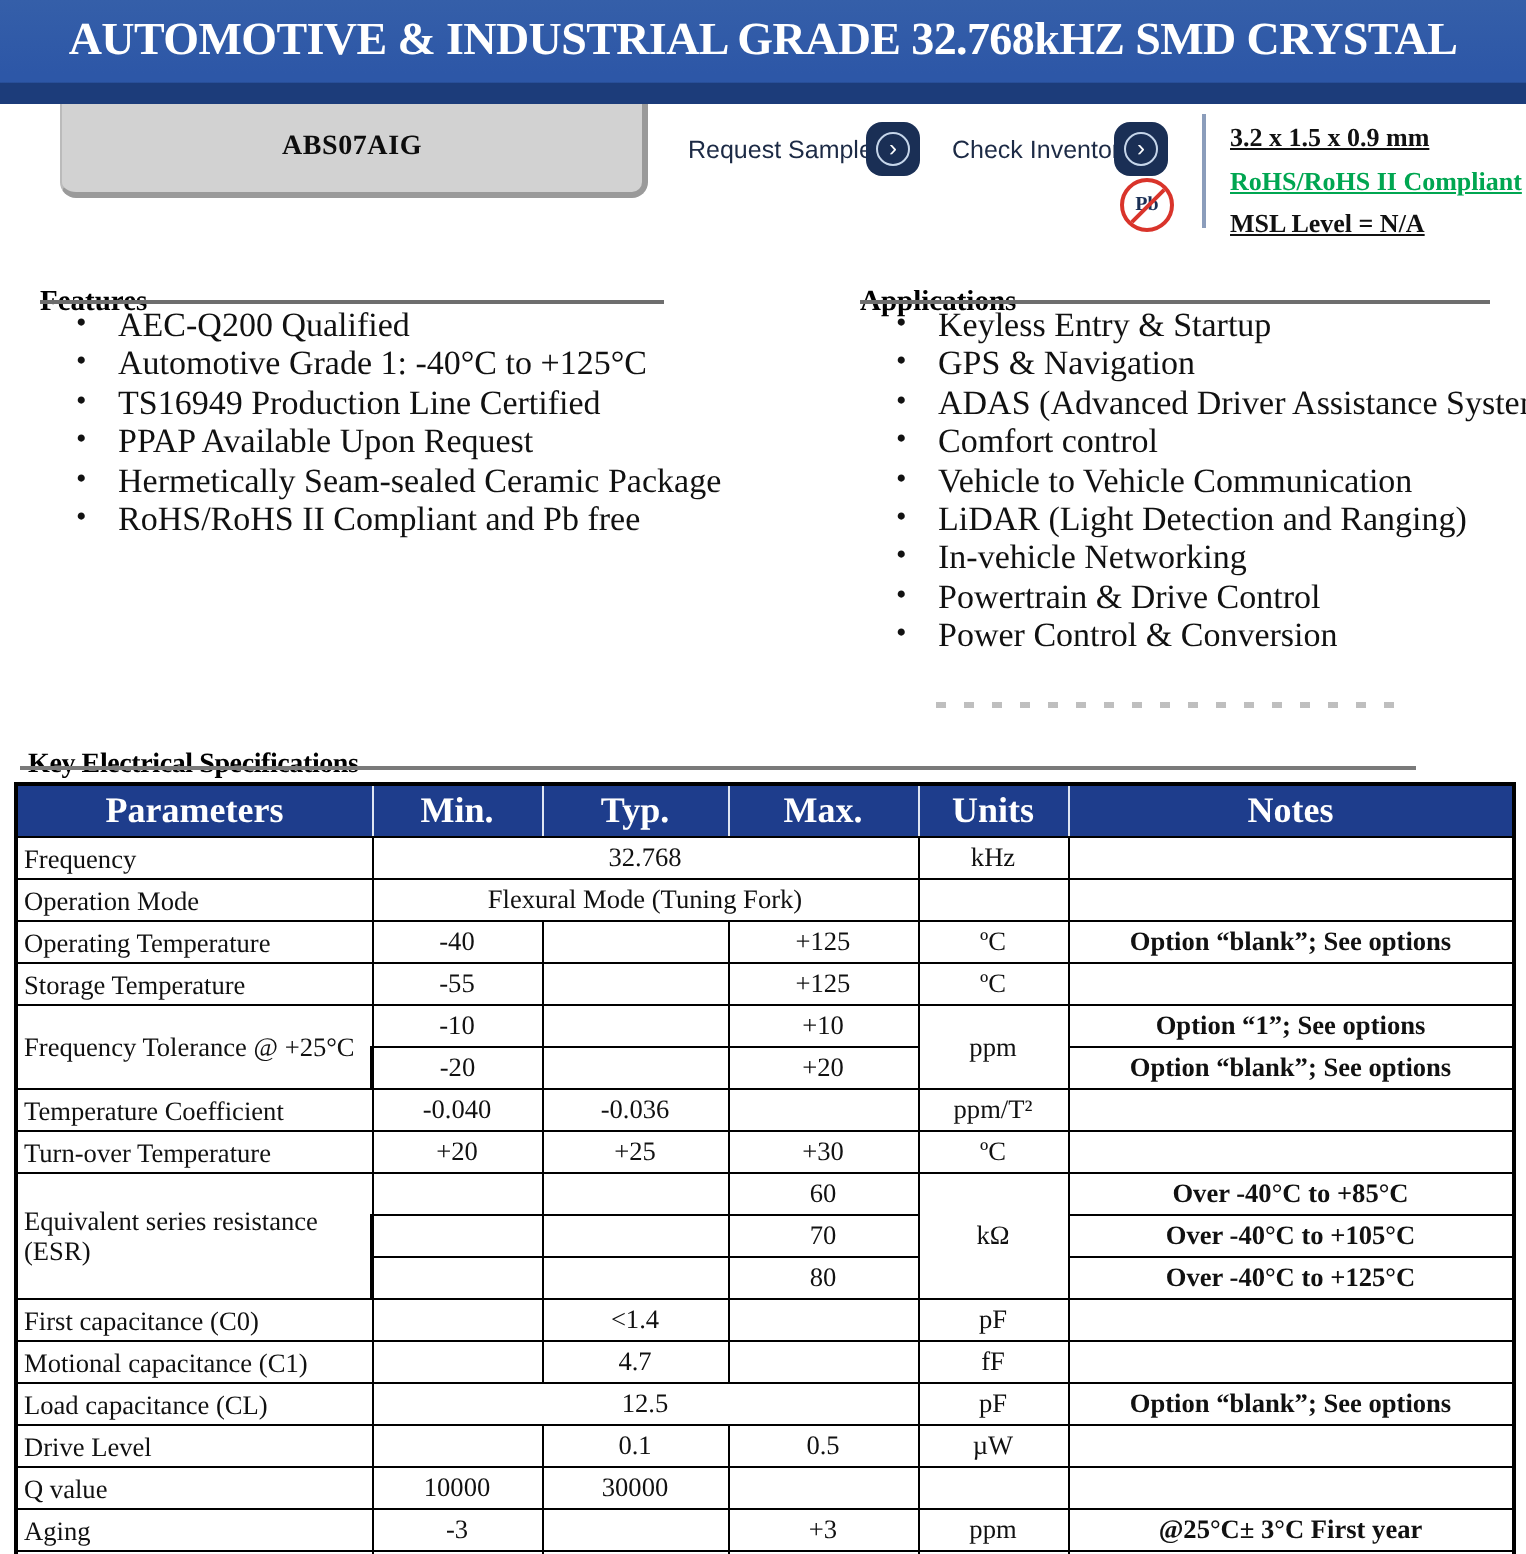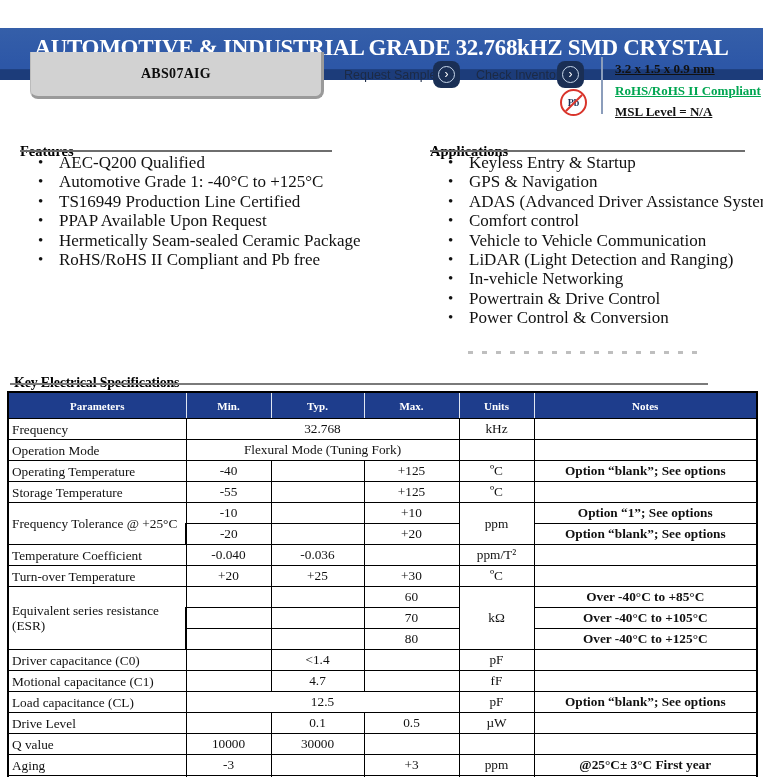--- a/index.html
+++ b/index.html
@@ -2,21 +2,21 @@
 <html><head>
 <meta charset="utf-8">
 <style>
   html,body{margin:0;padding:0;background:#fff;}
   .page{position:relative;width:763px;height:777px;background:#fff;overflow:hidden;
         font-family:"Liberation Serif",serif;color:#111;}
 
   
   .banner{position:absolute;left:0;top:0;width:763px;height:52px;
           background:linear-gradient(180deg,#355fa9 0%,#2d57a7 70%,#2d57a7 79%,#1c3c7a 80%,#1c3c7a 100%);
-          display:flex;align-items:flex-start;justify-content:center;margin-top:28px;}
+          display:flex;align-items:flex-start;justify-content:center;}
   .banner h1{margin:0;padding-top:7px;font-size:23px;font-weight:bold;color:#fff;
              letter-spacing:-0.3px;white-space:nowrap;}
 
   
   .part-box{position:absolute;left:30px;top:52px;width:290px;height:44px;
             background:#d2d2d2;border-right:3px solid #9a9a9a;border-bottom:3px solid #9a9a9a;
             border-left:1px solid #bbb;border-radius:0 0 8px 8px;
             display:flex;align-items:center;justify-content:center;}
   .part-box span{font-size:14px;font-weight:bold;color:#0d0d0d;letter-spacing:.3px;}
 
@@ -64,21 +64,21 @@
   .clipped-remnant{position:absolute;left:468px;top:351px;width:238px;height:3px;opacity:.55;
        background:repeating-linear-gradient(90deg,#8a8a8a 0 5px,transparent 5px 14px);}
 
   
   .h-specs{left:14px;top:363px;font-size:14px;letter-spacing:-0.2px;}
   .u-specs{left:10px;top:383px;width:698px;background:#7a7a7a;}
 
   
   table.specs{position:absolute;left:7px;top:391px;width:749px;border-collapse:collapse;
               table-layout:fixed;font-family:"Liberation Serif",serif;}
-  table.specs th{background:#1e3d8c;color:#fff;font-weight:bold;font-size:11px;height:23px;
+  table.specs th{background:#1e3d8c;color:#fff;font-weight:bold;font-size:18px;height:23px;
                  border:1px solid #dfe6f2;border-top:2px solid #000;border-bottom:1px solid #000;
                  text-align:center;}
   table.specs th:first-child{border-left:2px solid #000;}
   table.specs th:last-child{border-right:2px solid #000;}
   table.specs td{border:1px solid #000;font-size:13.3px;height:20px;padding:0 3px;
                  overflow:hidden;white-space:normal;}
   table.specs tr:last-child td{border-bottom:2px solid #000;}
   table.specs td:first-child{border-left:2px solid #000;}
   table.specs td:last-child{border-right:2px solid #000;}
   td.pname{text-align:left;padding-left:5px;line-height:15px;}
@@ -246,21 +246,21 @@
           <td class="c">70</td>
           <td class="note">Over -40°C to +105°C</td>
         </tr>
         <tr>
           <td class="c"></td>
           <td class="c"></td>
           <td class="c">80</td>
           <td class="note">Over -40°C to +125°C</td>
         </tr>
         <tr>
-          <td class="pname">Driver capacitance (C0)</td>
+          <td class="pname">First capacitance (C0)</td>
           <td class="c"></td>
           <td class="c">&lt;1.4</td>
           <td class="c"></td>
           <td class="c">pF</td>
           <td class="note"></td>
         </tr>
         <tr>
           <td class="pname">Motional capacitance (C1)</td>
           <td class="c"></td>
           <td class="c">4.7</td>

